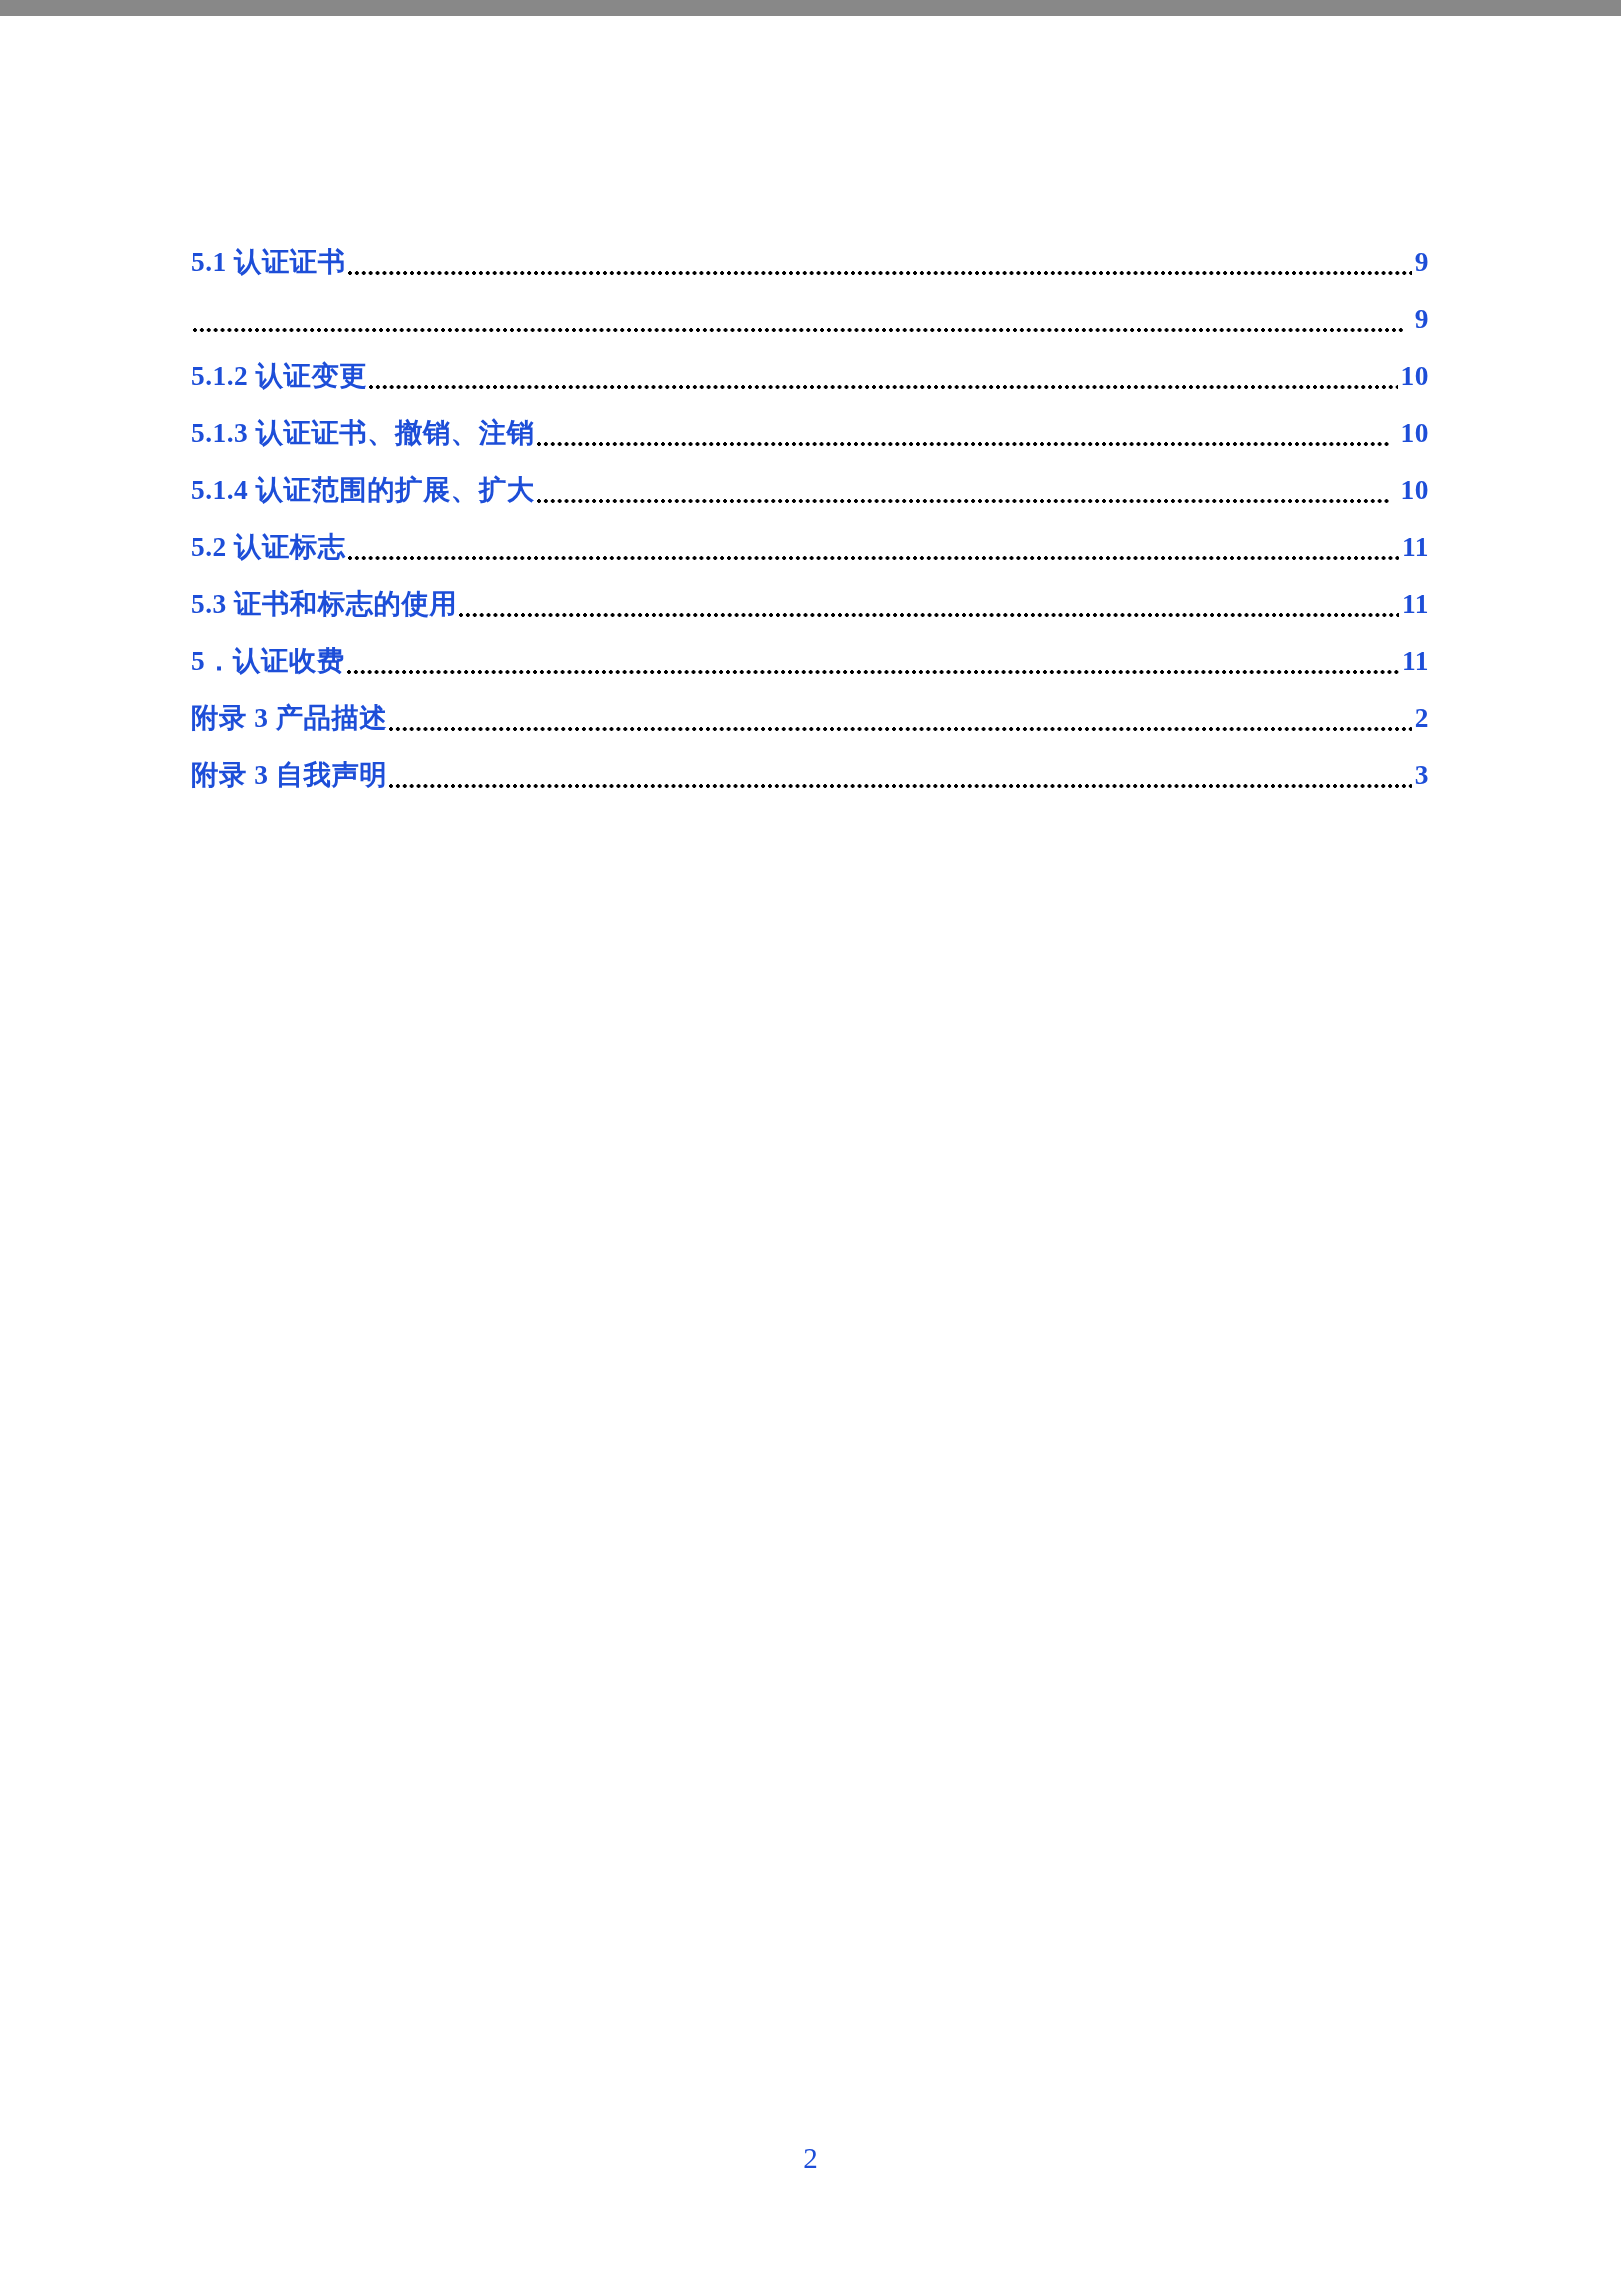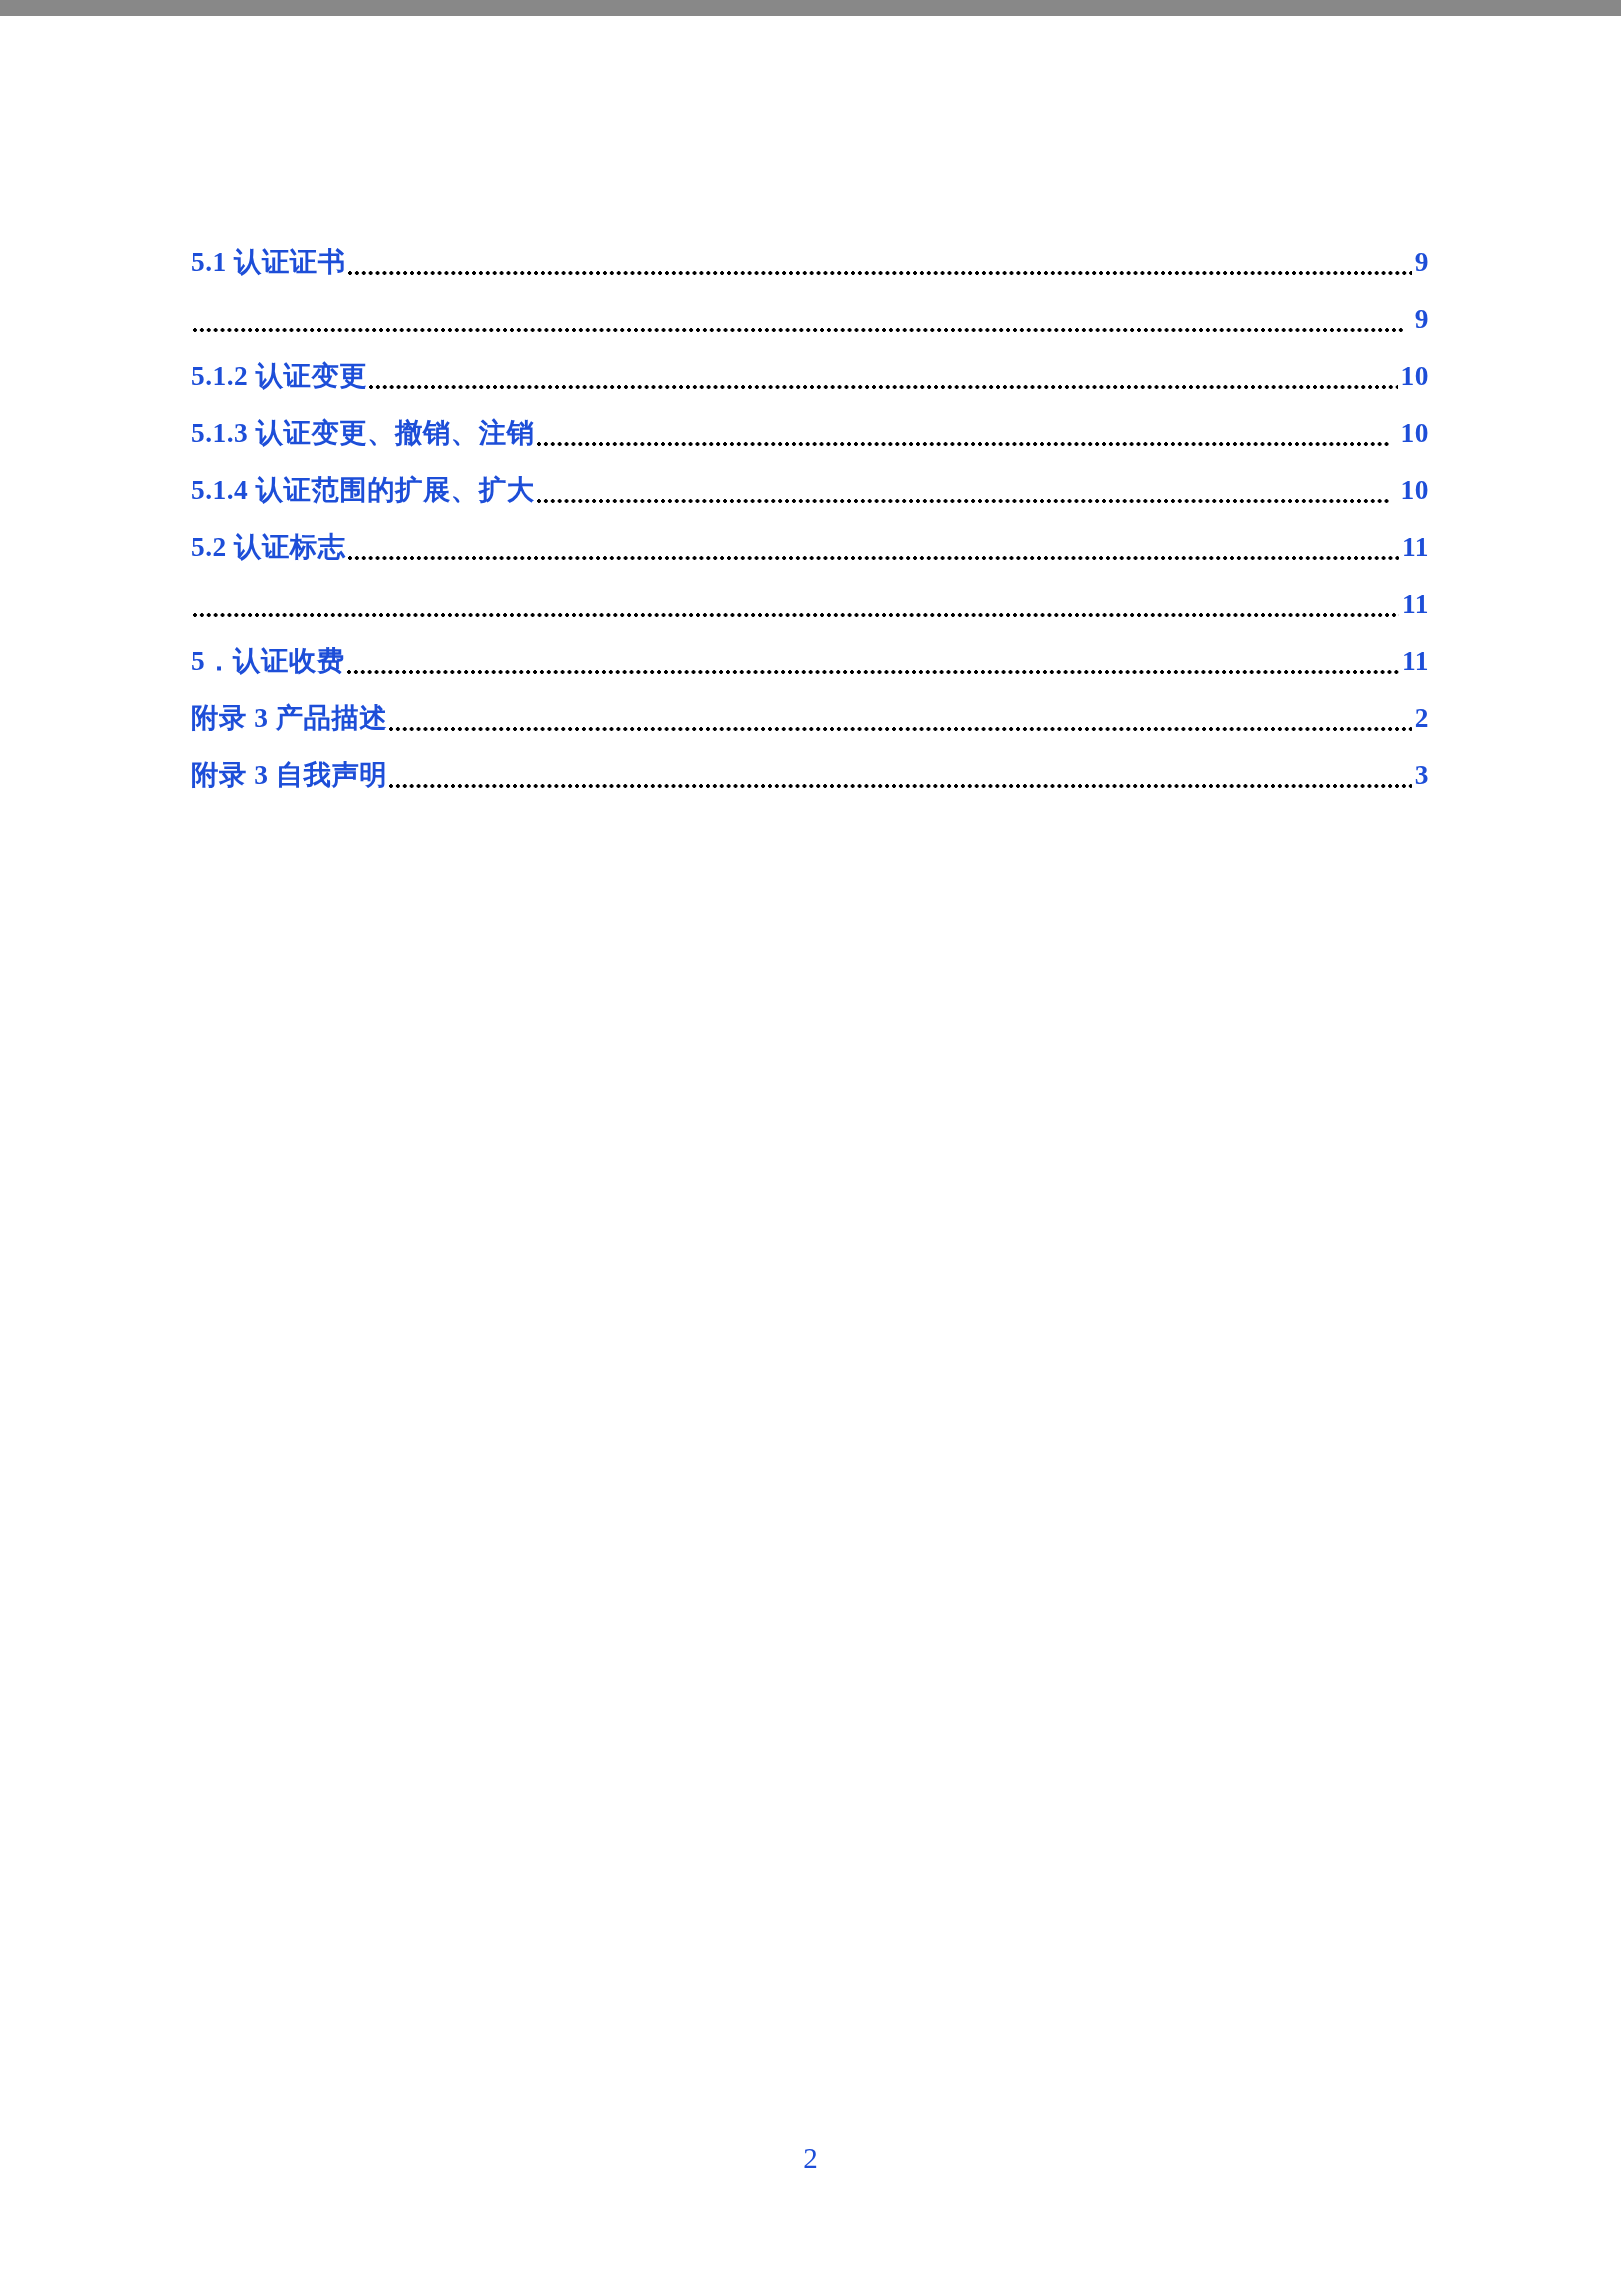--- a/index.html
+++ b/index.html
@@ -78,38 +78,39 @@
       <span class="toc-page"> 9</span>
     </div>
 
     <div class="toc-row">
       <span class="toc-label">5.1.2 认证变更</span>
       <span class="toc-leader"></span>
       <span class="toc-page">10</span>
     </div>
 
     <div class="toc-row">
-      <span class="toc-label">5.1.3 认证变更、撤销、注销</span>
+      <span class="toc-label">5.1.3 认证证书、撤销、注销</span>
       <span class="toc-leader"></span>
       <span class="toc-page"> 10</span>
     </div>
 
     <div class="toc-row">
       <span class="toc-label">5.1.4 认证范围的扩展、扩大</span>
       <span class="toc-leader"></span>
       <span class="toc-page"> 10</span>
     </div>
 
     <div class="toc-row">
       <span class="toc-label">5.2 认证标志</span>
       <span class="toc-leader"></span>
       <span class="toc-page">11</span>
     </div>
 
     <div class="toc-row">
+      <span class="toc-label">5.3 证书和标志的使用</span>
       <span class="toc-leader"></span>
       <span class="toc-page">11</span>
     </div>
 
     <div class="toc-row">
       <span class="toc-label">5．认证收费</span>
       <span class="toc-leader"></span>
       <span class="toc-page">11</span>
     </div>
 

